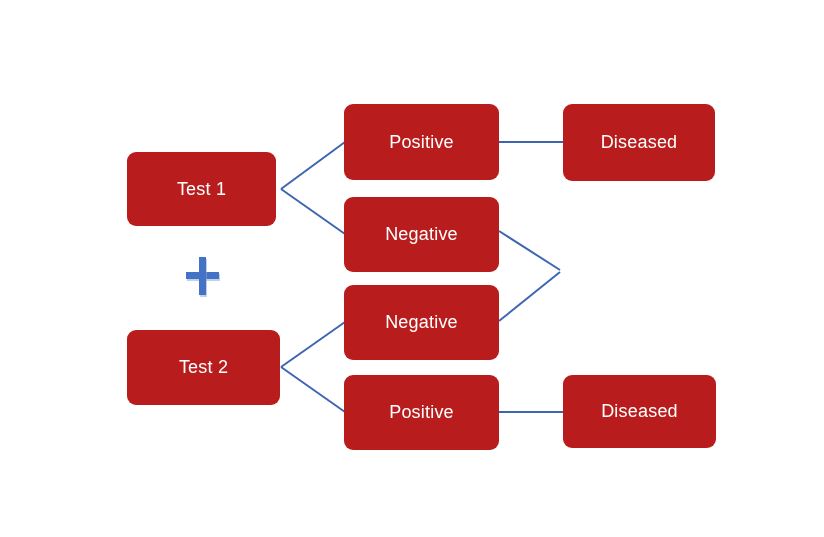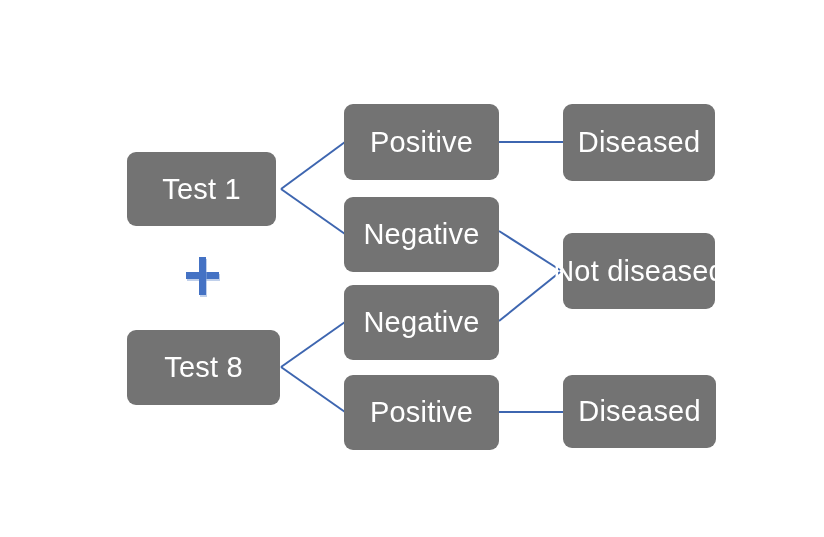--- a/index.html
+++ b/index.html
@@ -18,27 +18,27 @@
   .connector-layer {
     position: absolute;
     left: 0;
     top: 0;
     width: 824px;
     height: 537px;
     pointer-events: none;
   }
   .node {
     position: absolute;
-    background: #737373;
+    background: #b91c1c;
     color: #ffffff;
     border-radius: 9px;
     display: flex;
     align-items: center;
     justify-content: center;
-    font-size: 29px;
+    font-size: 18px;
     letter-spacing: 0.2px;
     white-space: nowrap;
     box-sizing: border-box;
     text-align: center;
   }
   
   .n-test1   { left: 127px; top: 152px; width: 149px; height: 74px; }
   .n-test2   { left: 127px; top: 330px; width: 153px; height: 75px; }
   
   .n-pos1    { left: 344px; top: 104px; width: 155px; height: 76px; }
@@ -92,24 +92,23 @@
     <line x1="499" y1="412" x2="563" y2="412" stroke="#3E66B0" stroke-width="2"></line>
   </svg>
 
   <div class="node n-test1">Test 1</div>
 
   <div class="plus">
     <span class="bar bar-h"></span>
     <span class="bar bar-v"></span>
   </div>
 
-  <div class="node n-test2">Test 8</div>
+  <div class="node n-test2">Test 2</div>
 
   <div class="node n-pos1">Positive</div>
   <div class="node n-neg1">Negative</div>
   <div class="node n-neg2">Negative</div>
   <div class="node n-pos2">Positive</div>
 
   <div class="node n-dis1">Diseased</div>
-  <div class="node n-notdis">Not diseased</div>
   <div class="node n-dis2">Diseased</div>
 
 </div>
 
 </body></html>

